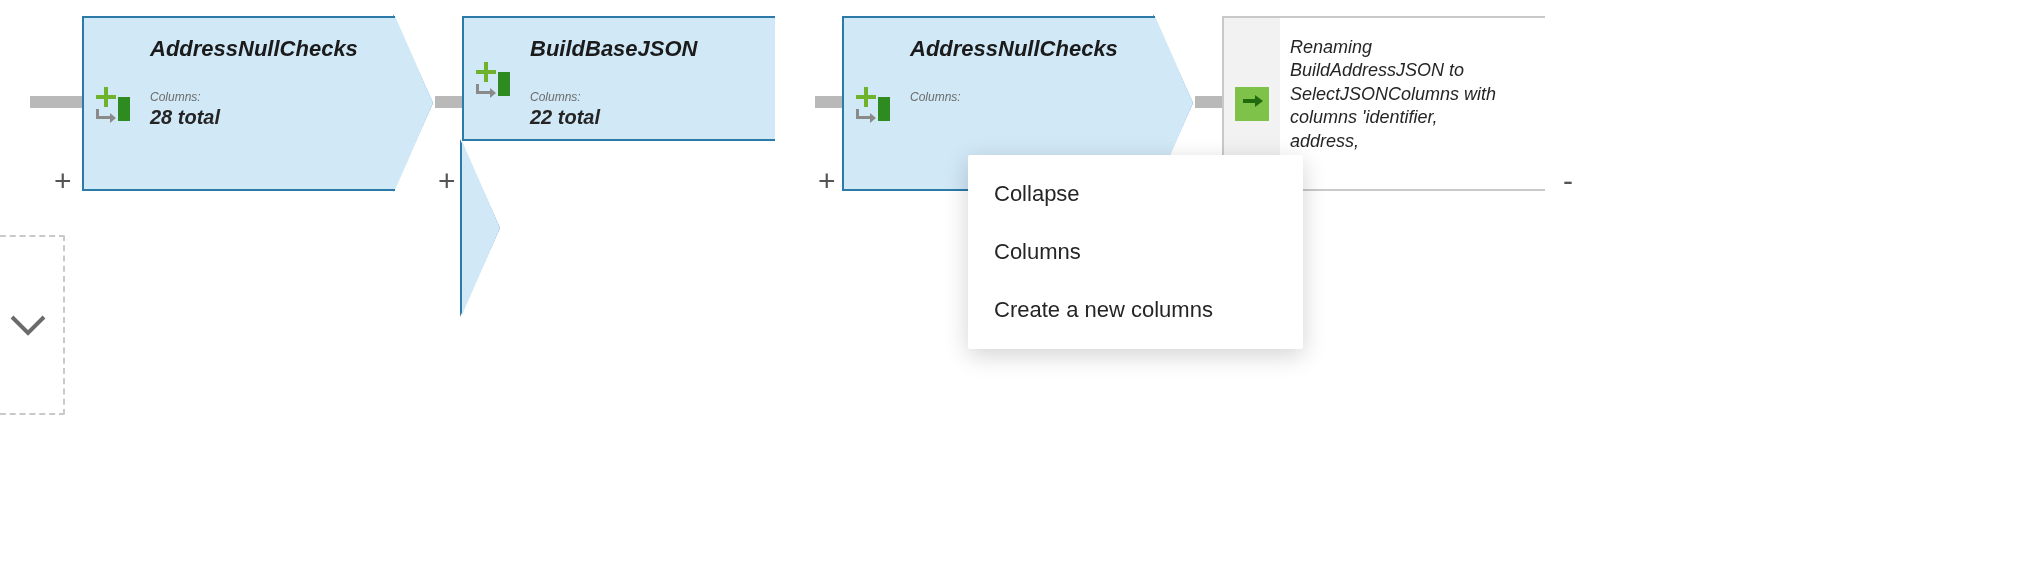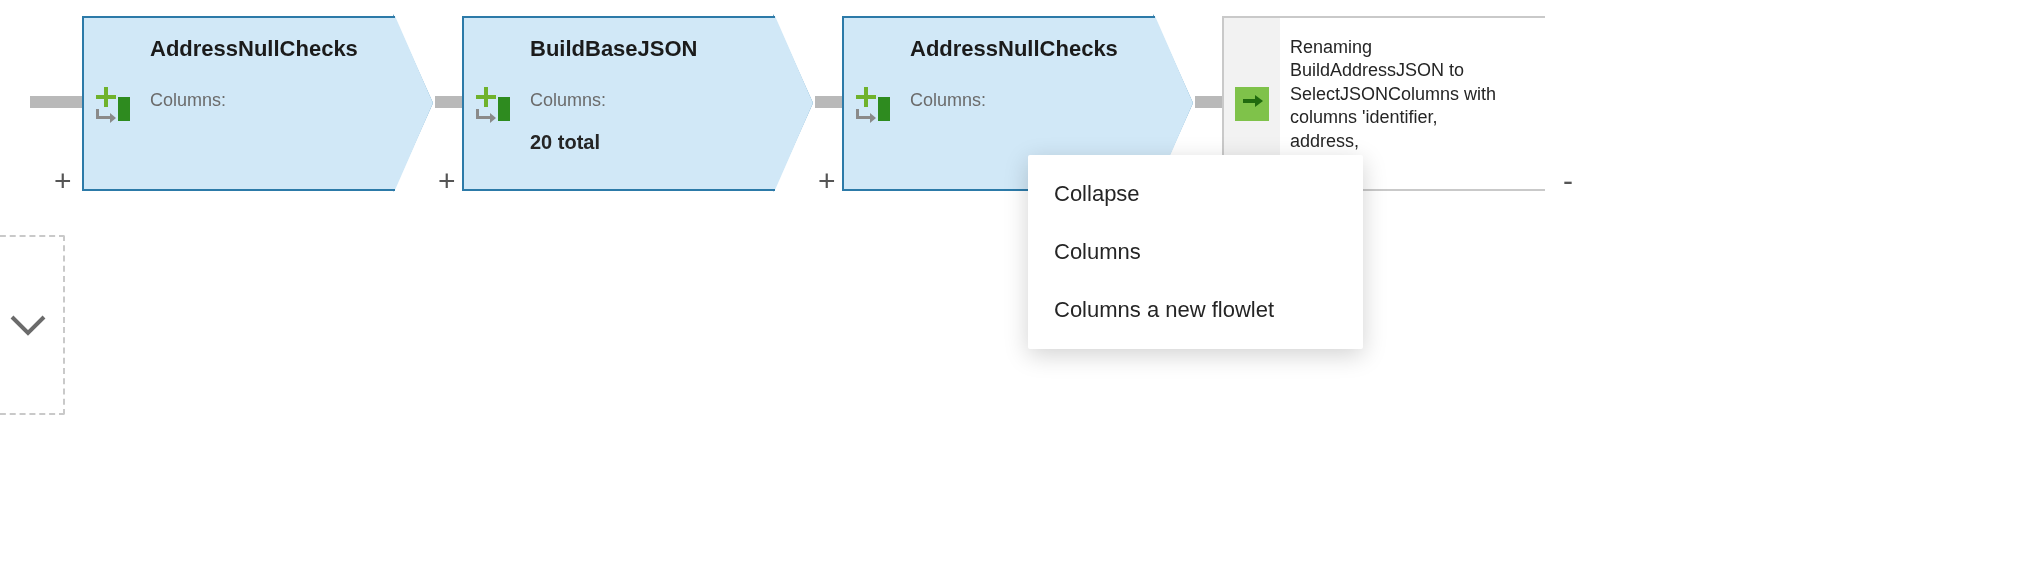--- a/index.html
+++ b/index.html
@@ -21,20 +21,21 @@
       position: absolute;
       top: 16px;
       height: 175px;
       display: flex;
     }
     .node .body {
       height: 100%;
       display: flex;
       flex-direction: row;
       align-items: stretch;
+      font-style: italic;
     }
     .node .icon-col {
       width: 58px;
       display: flex;
       align-items: center;
       justify-content: center;
       border-top: 2px solid;
       border-bottom: 2px solid;
       border-left: none;
     }
@@ -47,23 +48,23 @@
       justify-content: flex-start;
     }
     .node .title {
       font-size: 22px;
       font-weight: 600;
       color: #1b1b1b;
       margin-bottom: 28px;
       white-space: nowrap;
     }
     .node .sub-label {
-      font-size: 18px;
+      font-size: 12px;
       color: #6b6b6b;
-      margin-bottom: 20px;
+      margin-bottom: 2px;
     }
     .node .sub-value {
       font-size: 20px;
       font-weight: 600;
       color: #252525;
     }
     .node .desc {
       font-size: 18px;
       color: #252525;
       line-height: 1.3;
@@ -209,41 +210,42 @@
       <div class="icon-col">
         <span class="dc-icon">
           <span class="plus"></span>
             <span class="arrow"></span>
             <span class="col"></span>
         </span>
       </div>
       <div class="content-col" style="width:255px;">
         <div class="title">AddressNullChecks</div>
         <div class="sub-label">Columns:</div>
+        <div class="sub-value">28 total</div>
       </div>
     </div>
     <div class="head"></div>
   </div>
 
   <div class="connector" style="left:435px; width:45px;"></div>
   <div class="plus-btn" style="left:432px;">+</div>
 
-  <div class="node blue" style="left:462px;">
+  <div class="node blue" style="left:462px;flex-direction:column;">
     <div class="body">
       <div class="icon-col">
         <span class="dc-icon">
           <span class="plus"></span>
             <span class="arrow"></span>
             <span class="col"></span>
         </span>
       </div>
       <div class="content-col" style="width:255px;">
         <div class="title">BuildBaseJSON</div>
         <div class="sub-label">Columns:</div>
-        <div class="sub-value">20 total</div>
+        <div class="sub-value">22 total</div>
       </div>
     </div>
     <div class="head"></div>
   </div>
 
   <div class="connector" style="left:815px; width:45px;"></div>
   <div class="plus-btn" style="left:812px;">+</div>
 
   <div class="node blue" style="left:842px;">
     <div class="body">
@@ -278,19 +280,19 @@
   <div class="plus-btn" style="left:1557px; top:160px; font-size:30px;">-</div>
 
   <div class="placeholder" style="left:-10px; top:235px; width:75px; height:180px;">
     <span class="chev">
       <svg width="40" height="24" viewBox="0 0 40 24">
           <polyline points="4,4 20,20 36,4" fill="none" stroke="#6b6b6b" stroke-width="4"></polyline>
         </svg>
     </span>
   </div>
 
-  <div class="context-menu" style="left:1028px; top:155px;">
+  <div class="context-menu" style="left:968px; top:155px;">
     <div class="item">Collapse</div>
     <div class="item">Columns</div>
-    <div class="item">Columns a new flowlet</div>
+    <div class="item">Create a new columns</div>
   </div>
 
 </div>
 
 </body></html>

